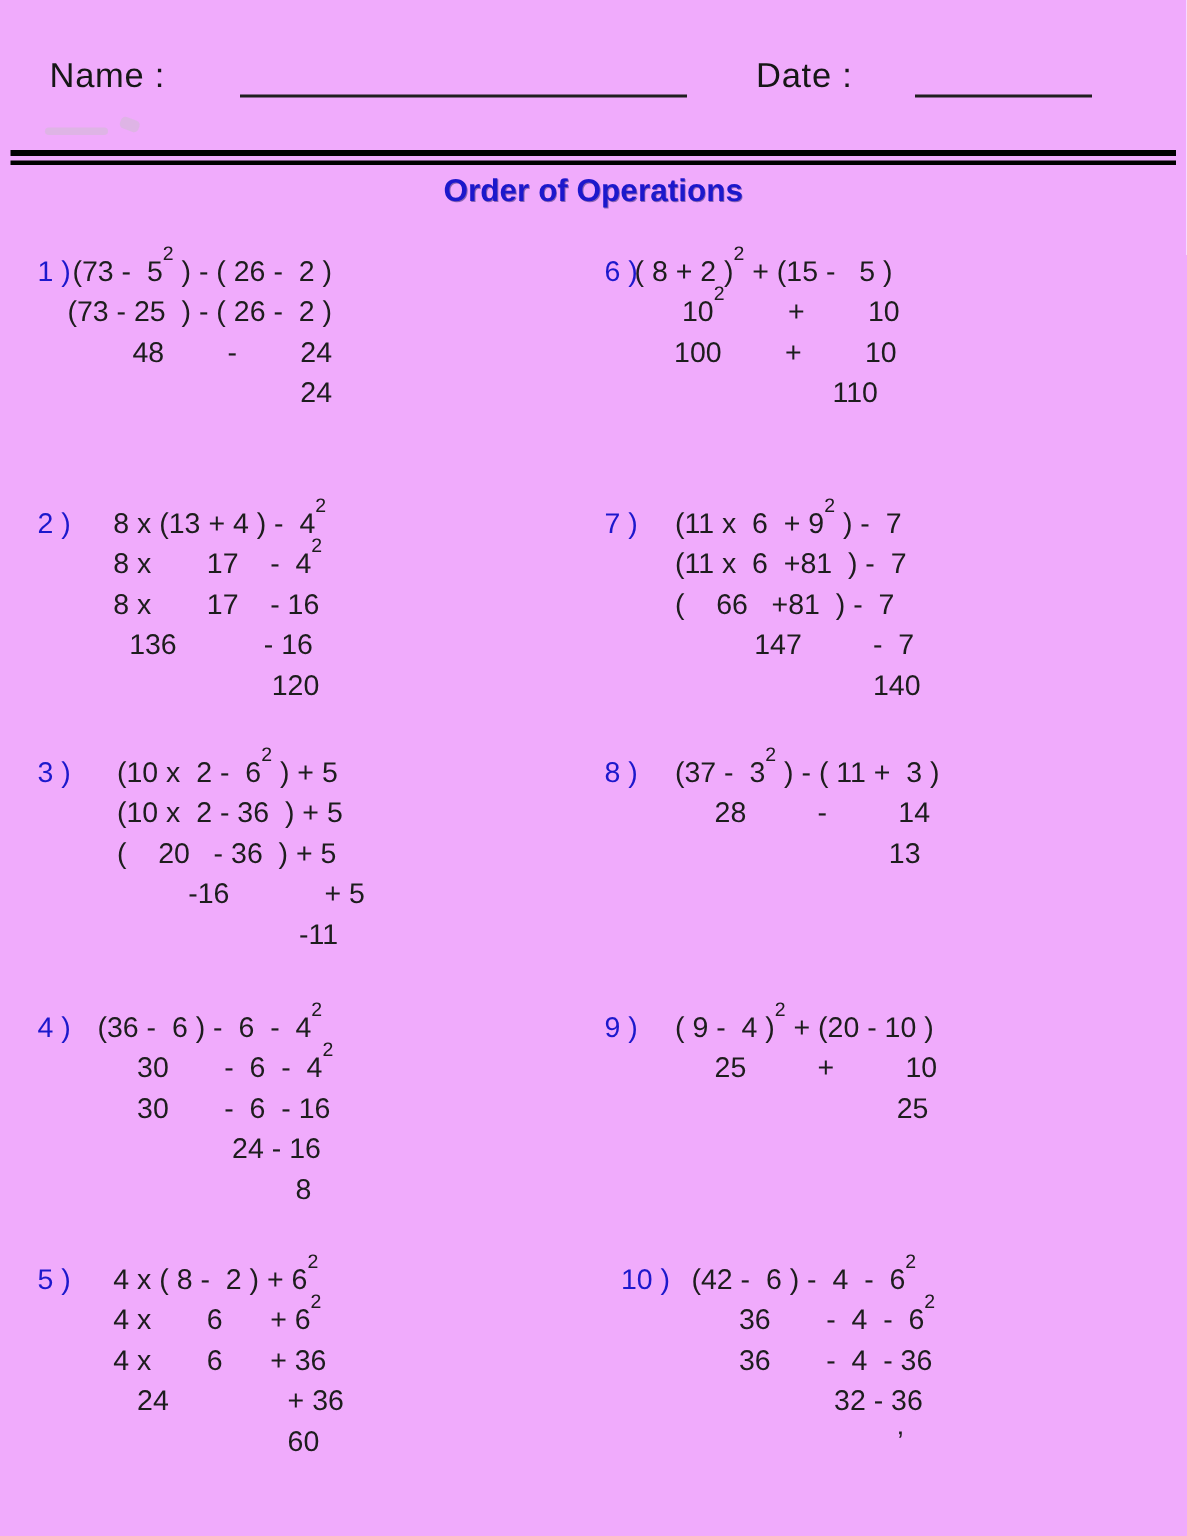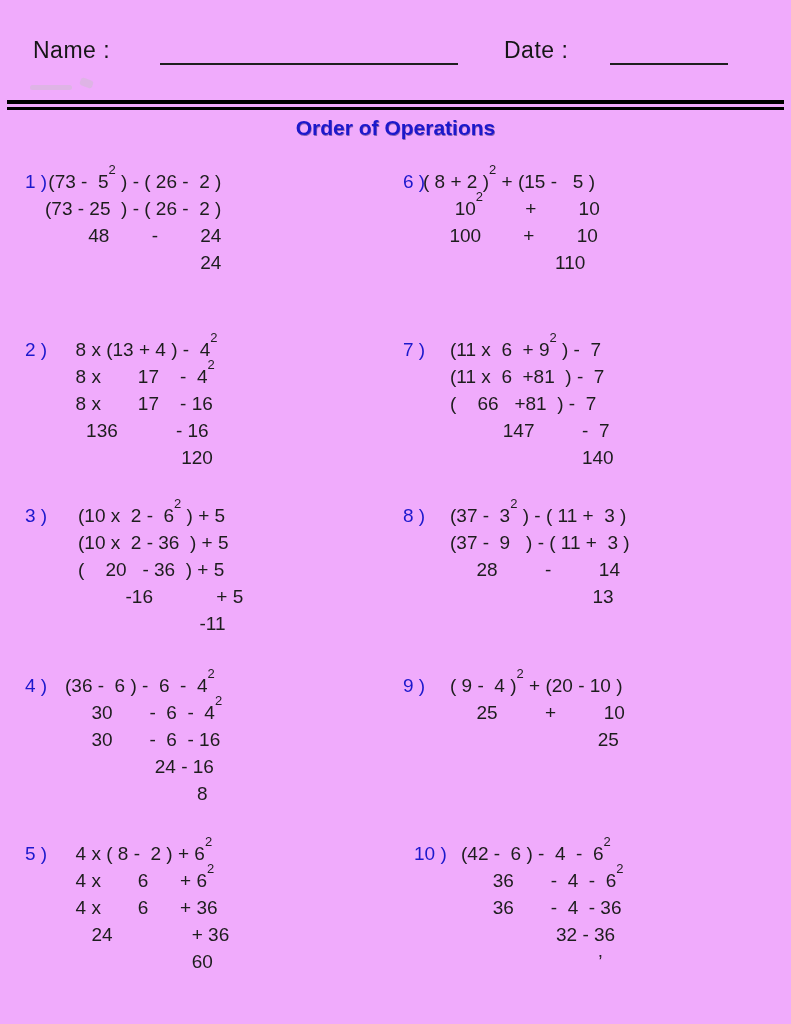--- a/index.html
+++ b/index.html
@@ -117,21 +117,20 @@
           <div class="pline">(11 x  6  +81  ) -  7</div>
           <div class="pline">(    66   +81  ) -  7</div>
           <div class="pline">          147         -  7</div>
           <div class="pline">                         140</div>
         </div>
       </div>
       <div class="problem" style="left: 403px; top: 502px;">
         <span class="pnum">8 )</span>
         <div class="plines" style="margin-left: 47px;">
           <div class="pline">(37 -  3<sup>2</sup> ) - ( 11 +  3 )</div>
-          <div class="pline">(37 -  9   ) - ( 11 +  3 )</div>
           <div class="pline">     28         -         14</div>
           <div class="pline">                           13</div>
         </div>
       </div>
       <div class="problem" style="left: 403px; top: 672px;">
         <span class="pnum">9 )</span>
         <div class="plines" style="margin-left: 47px;">
           <div class="pline">( 9 -  4 )<sup>2</sup> + (20 - 10 )</div>
           <div class="pline">     25         +         10</div>
           <div class="pline">                            25</div>

